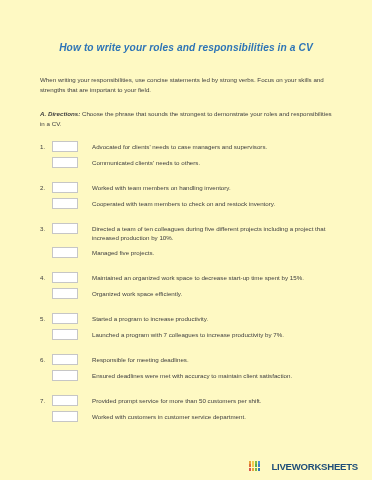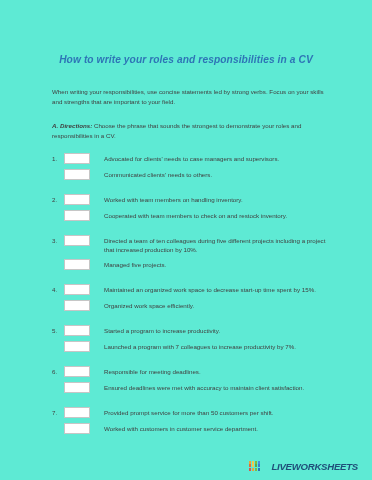--- a/index.html
+++ b/index.html
@@ -11,22 +11,22 @@
     width: 372px;
     height: 480px;
     position: relative;
     font-family: "Liberation Sans", sans-serif;
     color: #3a3a3a;
     overflow: hidden;
   }
   .page {
     position: absolute;
     inset: 0;
-    background: #5eead4;
-    padding: 12px;
+    background: #fef9c3;
+    padding: 0;
   }
   .title {
     text-align: center;
     font-size: 10.2px;
     font-weight: bold;
     font-style: italic;
     color: #2e75b6;
     margin: 0;
     padding: 42px 24px 0 24px;
     letter-spacing: 0.1px;
@@ -92,21 +92,20 @@
     padding-left: 14px;
     flex: 1 1 auto;
     margin-top: 0.5px;
   }
   .footer {
     position: absolute;
     right: 14px;
     bottom: 8px;
     display: flex;
     gap: 10px;
-    font-style: italic;
   }
   .logo-mark {
     display: grid;
     grid-template-columns: repeat(4, 2.4px);
     grid-template-rows: repeat(3, 2.9px);
     gap: 0.6px;
     margin-right: 1.5px;
   }
   .logo-mark i {
     display: block;

